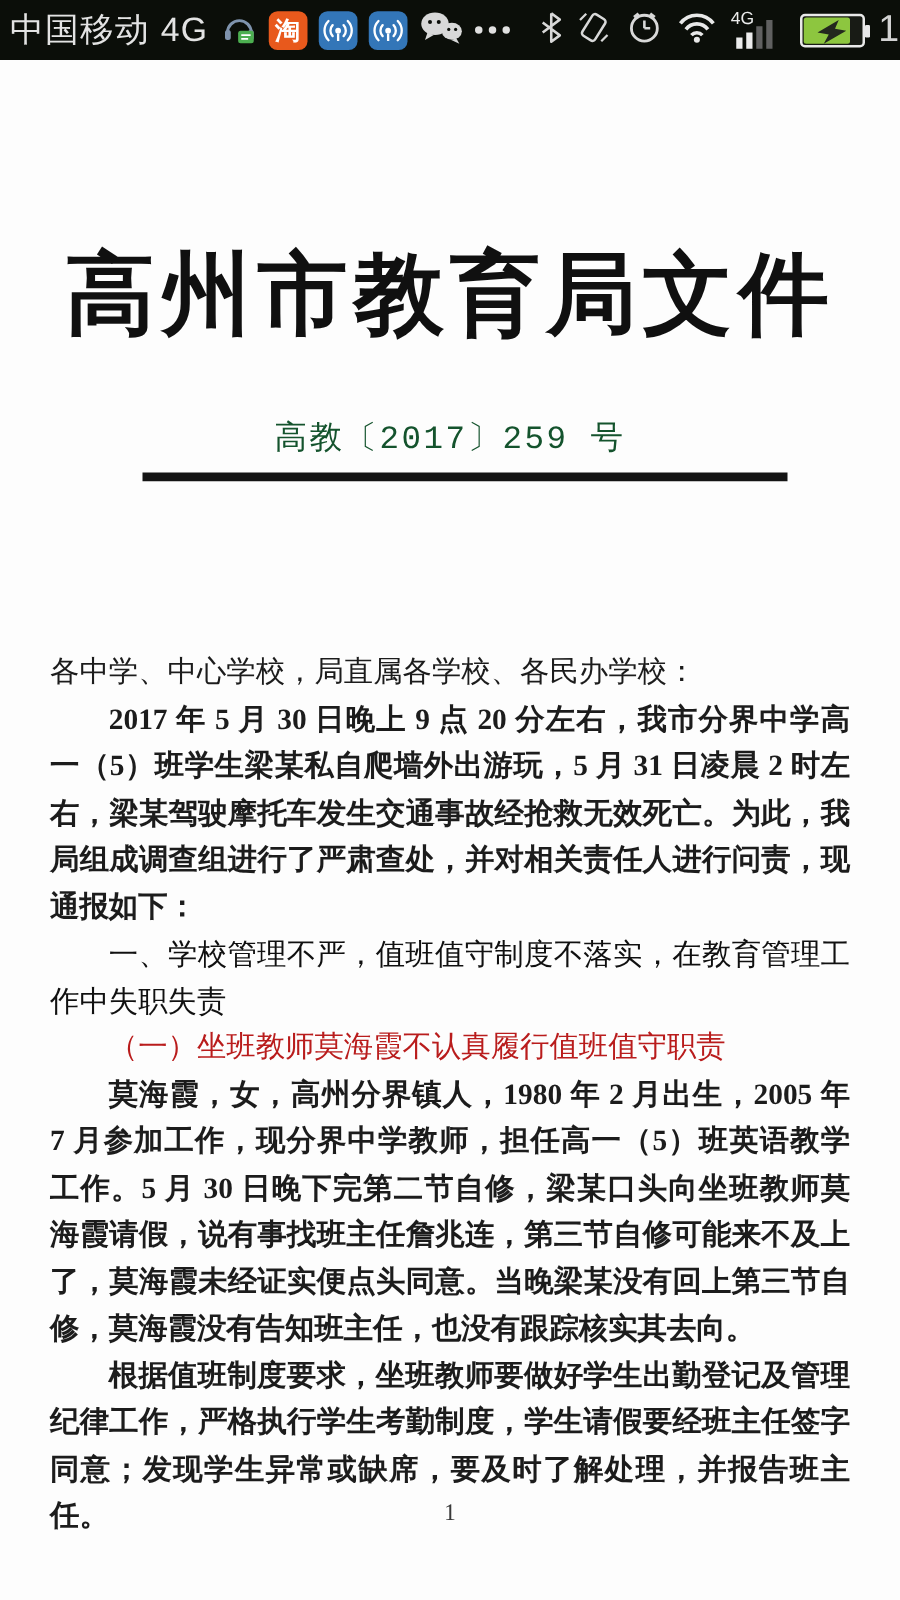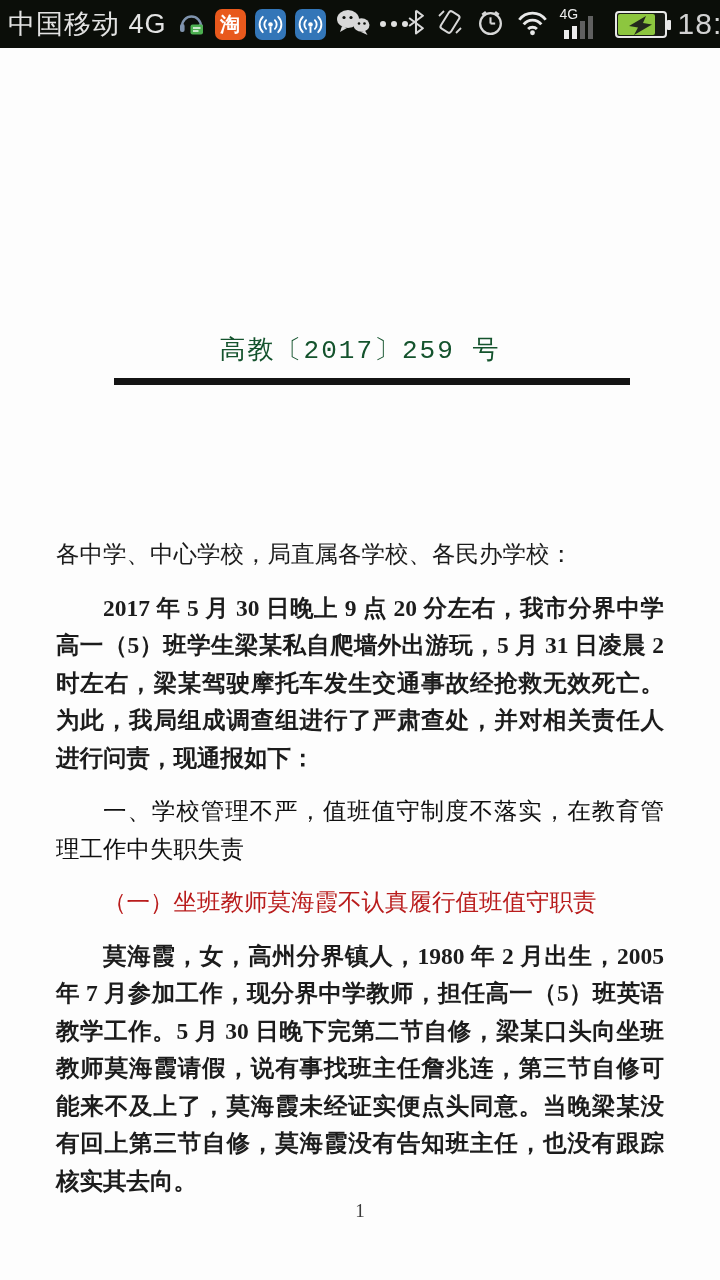--- a/index.html
+++ b/index.html
@@ -2,21 +2,21 @@
 <html><head>
 <meta charset="utf-8">
 <style>
   html,body{margin:0;padding:0;background:#ffffff;}
   body{width:720px;height:1280px;position:relative;overflow:hidden;
        font-family:"Liberation Sans",sans-serif;}
 
   
   .status-bar{position:absolute;top:0;left:0;width:720px;height:48px;
     background:#0b0e09;display:flex;align-items:center;
-    padding:0 8px;box-sizing:border-box;color:#dcdcdc;}
+    padding:0 8px;box-sizing:border-box;color:#dcdcdc;gap:25px;}
   .sb-left{display:flex;align-items:center;gap:9px;}
   .sb-right{margin-left:auto;display:flex;align-items:center;gap:11px;}
   .carrier{font-size:27px;color:#e3e3e3;letter-spacing:1px;white-space:nowrap;}
   .app-icon{width:31px;height:31px;border-radius:7px;display:flex;
     align-items:center;justify-content:center;flex:0 0 auto;}
   .taobao{background:#e8591c;}
   .taobao span{color:#fff;font-size:20px;font-weight:bold;
     font-family:"Liberation Sans",sans-serif;}
   .hotspot{background:#3376b8;}
   .dots{display:flex;gap:5px;align-items:center;}
@@ -50,21 +50,21 @@
     font-family:Liberation Mono, monospace;font-size:26px;
     color:#14532d;letter-spacing:2px;}
   .rule{position:absolute;top:330px;left:114px;width:516px;height:7px;
     background:#141414;}
   .doc-heading{position:absolute;top:383px;left:0;width:100%;text-align:center;
     font-family:"Liberation Serif","DejaVu Serif",serif;font-weight:700;
     font-size:33px;color:#0e0e0e;white-space:nowrap;}
   .doc-body{position:absolute;top:472px;left:40px;width:640px;
     font-family:"Liberation Serif","DejaVu Serif",serif;font-size:23.5px;
     line-height:37.5px;color:#1c1c1c;text-align:justify;}
-  .doc-body p{margin:16px;}
+  .doc-body p{margin:0;}
   .indent{text-indent:2em;font-weight:bold;}
   .section-heading{font-family:"Liberation Sans","DejaVu Sans",sans-serif;
     font-weight:400;text-indent:2em;color:#101010;}
   .sub-heading{text-indent:2em;color:#b91c1c;}
   .page-number{position:absolute;top:1152px;left:0;width:100%;
     text-align:center;font-family:"Liberation Serif",serif;font-size:19px;
     color:#3a3a3a;}
 </style>
 </head>
 <body>
@@ -179,28 +179,30 @@
       </svg>
       <span class="nub"></span>
     </span>
 
     <span class="clock">18:43</span>
   </div>
 </div>
 
 <div class="page" aria-label="高州市教育局文件">
 
+  <div class="doc-title">高州市教育局文件</div>
 
   <div class="doc-number">高教〔2017〕259 号</div>
 
   <div class="rule"></div>
 
 
   <div class="doc-body">
     <p>各中学、中心学校，局直属各学校、各民办学校：</p>
     <p class="indent">2017 年 5 月 30 日晚上 9 点 20 分左右，我市分界中学高一（5）班学生梁某私自爬墙外出游玩，5 月 31 日凌晨 2 时左右，梁某驾驶摩托车发生交通事故经抢救无效死亡。为此，我局组成调查组进行了严肃查处，并对相关责任人进行问责，现通报如下：</p>
     <p class="section-heading">一、学校管理不严，值班值守制度不落实，在教育管理工作中失职失责</p>
     <p class="sub-heading">（一）坐班教师莫海霞不认真履行值班值守职责</p>
     <p class="indent">莫海霞，女，高州分界镇人，1980 年 2 月出生，2005 年 7 月参加工作，现分界中学教师，担任高一（5）班英语教学工作。5 月 30 日晚下完第二节自修，梁某口头向坐班教师莫海霞请假，说有事找班主任詹兆连，第三节自修可能来不及上了，莫海霞未经证实便点头同意。当晚梁某没有回上第三节自修，莫海霞没有告知班主任，也没有跟踪核实其去向。</p>
+    <p class="indent">根据值班制度要求，坐班教师要做好学生出勤登记及管理纪律工作，严格执行学生考勤制度，学生请假要经班主任签字同意；发现学生异常或缺席，要及时了解处理，并报告班主任。</p>
   </div>
 
   <div class="page-number">1</div>
 </div>
 
 </body></html>

